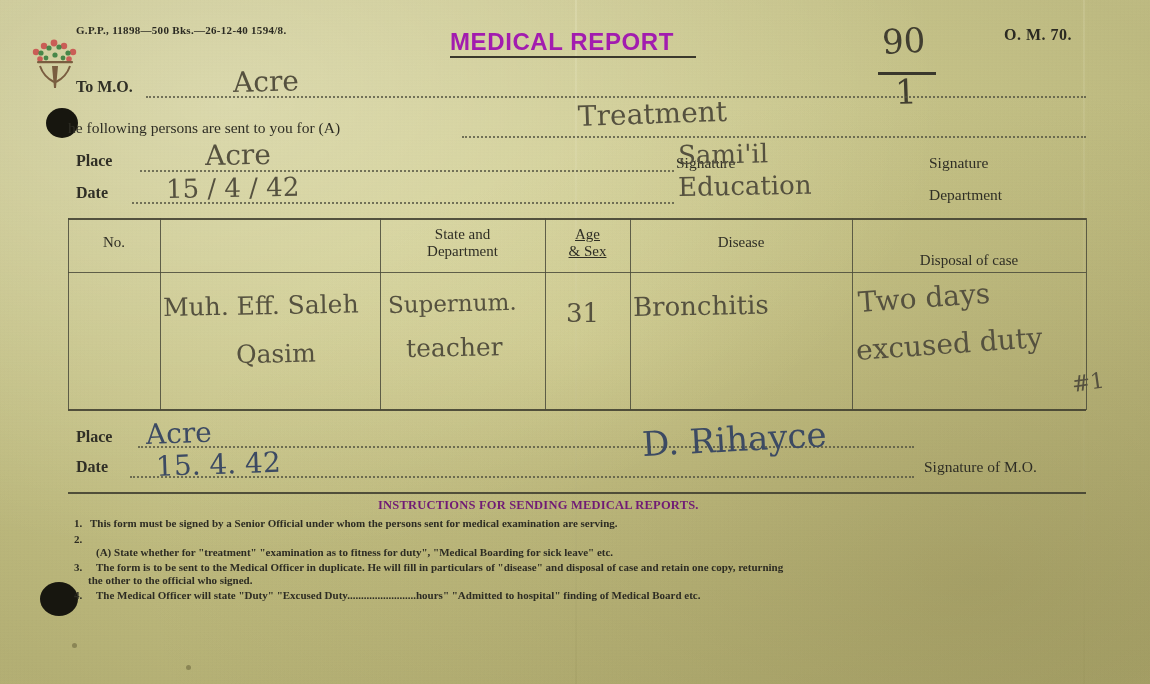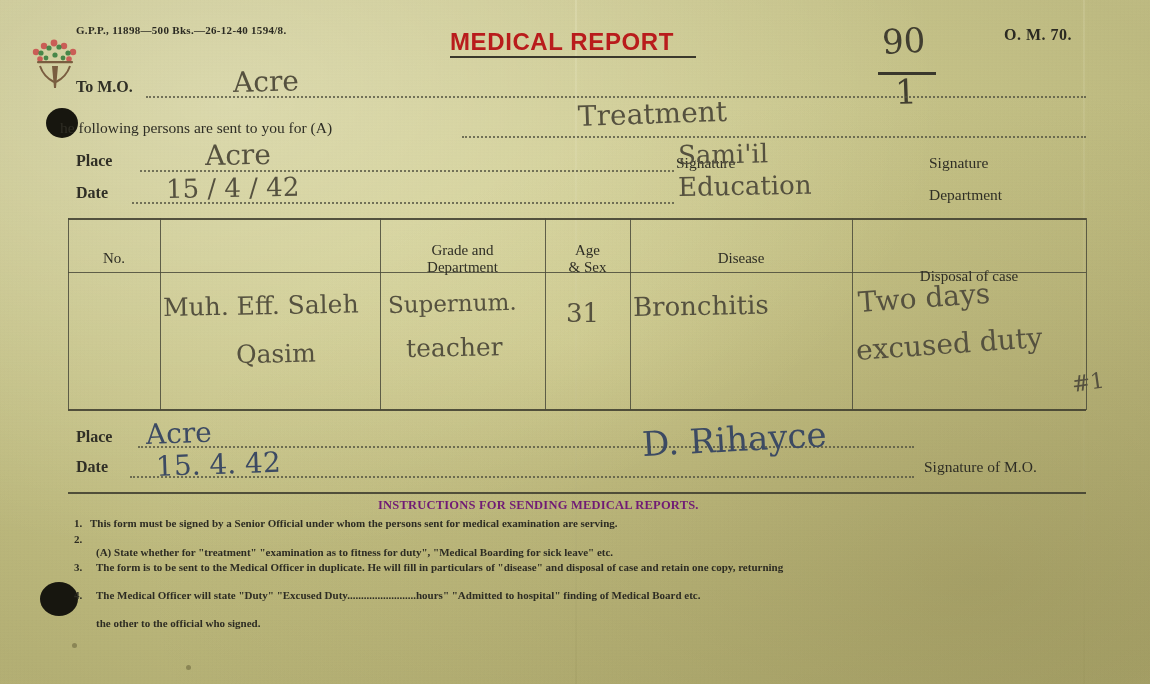--- a/index.html
+++ b/index.html
@@ -45,21 +45,21 @@
   .tiny-head {
     font-size: 11px;
     letter-spacing: 0.3px;
     font-weight: bold;
   }
   .title {
     font-family: "Liberation Sans", sans-serif;
     font-weight: bold;
     font-size: 24px;
     letter-spacing: 0.6px;
-    color: #b91c1c;
+    color: #a21caf;
   }
   .title-underline {
     position: absolute;
     height: 2px;
     background: #3a382c;
   }
   .om {
     font-size: 16px;
     font-weight: bold;
     letter-spacing: 0.5px;
@@ -114,21 +114,20 @@
   .hand-dark {
     color: #413e30;
   }
   
   .th {
     position: absolute;
     font-size: 15px;
     color: #2f2e25;
     text-align: center;
     line-height: 1.15;
-    margin-top: 16px;
   }
   
   .instr-title {
     position: absolute;
     font-family: "Liberation Serif", serif;
     font-weight: bold;
     font-size: 12.5px;
     letter-spacing: 0.2px;
     color: #701a75;
   }
@@ -227,21 +226,21 @@
   <div class="print om" style="left:1004px; top:26px;">O. M. 70.</div>
 
   <div class="hand hand-dark" style="left:882px; top:22px; font-size:34px; transform:rotate(-3deg);">90</div>
   <div class="rule-thick" style="left:878px; top:72px; width:58px; height:3px; background:#3a382c;"></div>
   <div class="hand hand-dark" style="left:895px; top:72px; font-size:34px; transform:rotate(-2deg);">1</div>
 
   <div class="print label" style="left:76px; top:78px;">To M.O.</div>
   <div class="dots" style="left:146px; top:96px; width:940px;"></div>
   <div class="hand hand-grey" style="left:233px; top:66px; font-size:28px; transform:rotate(-1.5deg);">Acre</div>
 
-  <div class="print label-reg" style="left:60px; top:119px;">he following persons are sent to you for (A)</div>
+  <div class="print label-reg" style="left:68px; top:119px;">he following persons are sent to you for (A)</div>
   <div class="dots" style="left:462px; top:136px; width:624px;"></div>
   <div class="hand hand-grey" style="left:578px; top:100px; font-size:28px; transform:rotate(-2deg);">Treatment</div>
 
   <div class="print label" style="left:76px; top:152px;">Place</div>
   <div class="dots" style="left:140px; top:170px; width:534px;"></div>
   <div class="hand hand-grey" style="left:205px; top:139px; font-size:28px; transform:rotate(-1deg);">Acre</div>
 
   <div class="print label-reg" style="left:676px; top:154px;">Signature</div>
   <div class="hand hand-grey" style="left:678px; top:140px; font-size:26px; transform:rotate(-1deg);">Sami'il</div>
 
@@ -265,24 +264,24 @@
   <div class="vrule" style="left:380px; top:218px; height:192px;"></div>
   <div class="vrule" style="left:545px; top:218px; height:192px;"></div>
   <div class="vrule" style="left:630px; top:218px; height:192px;"></div>
   <div class="vrule" style="left:852px; top:218px; height:192px;"></div>
   <div class="vrule" style="left:1086px; top:218px; height:192px;"></div>
 
   <div class="th" style="left:68px; top:234px; width:92px;">
     <div>No.</div>
   </div>
   <div class="th" style="left:380px; top:226px; width:165px;">
-    <div>Grade and</div>
+    <div>State and</div>
     <div>Department</div>
   </div>
-  <div class="th" style="left:545px; top:226px; width:85px;">
+  <div class="th" style="left:545px; top:226px; width:85px;text-decoration:underline;">
     <div>Age</div>
     <div>&amp; Sex</div>
   </div>
   <div class="th" style="left:630px; top:234px; width:222px;">
     <div>Disease</div>
   </div>
   <div class="th" style="left:852px; top:252px; width:234px;">
     <div>Disposal of case</div>
   </div>
 
@@ -318,18 +317,18 @@
   <div class="instr-title" style="left:378px; top:498px;">INSTRUCTIONS FOR SENDING MEDICAL REPORTS.</div>
 
   <div class="instr-num" style="left:74px; top:517px;">1.</div>
   <div class="instr" style="left:90px; top:517px;">This form must be signed by a Senior Official under whom the persons sent for medical examination are serving.</div>
 
   <div class="instr-num" style="left:74px; top:533px;">2.</div>
   <div class="instr" style="left:96px; top:546px;">(A) State whether for "treatment" "examination as to fitness for duty", "Medical Boarding for sick leave" etc.</div>
 
   <div class="instr-num" style="left:74px; top:561px;">3.</div>
   <div class="instr" style="left:96px; top:561px;">The form is to be sent to the Medical Officer in duplicate.  He will fill in particulars of "disease" and disposal of case and retain one copy, returning</div>
-  <div class="instr" style="left:96px; top:574px;margin-top:43px;">the other to the official who signed.</div>
+  <div class="instr" style="left:88px; top:574px;">the other to the official who signed.</div>
 
   <div class="instr-num" style="left:74px; top:589px;">4.</div>
   <div class="instr" style="left:96px; top:589px;">The Medical Officer will state "Duty" "Excused Duty.........................hours" "Admitted to hospital" finding of Medical Board etc.</div>
 
 </div>
 
 </body></html>

